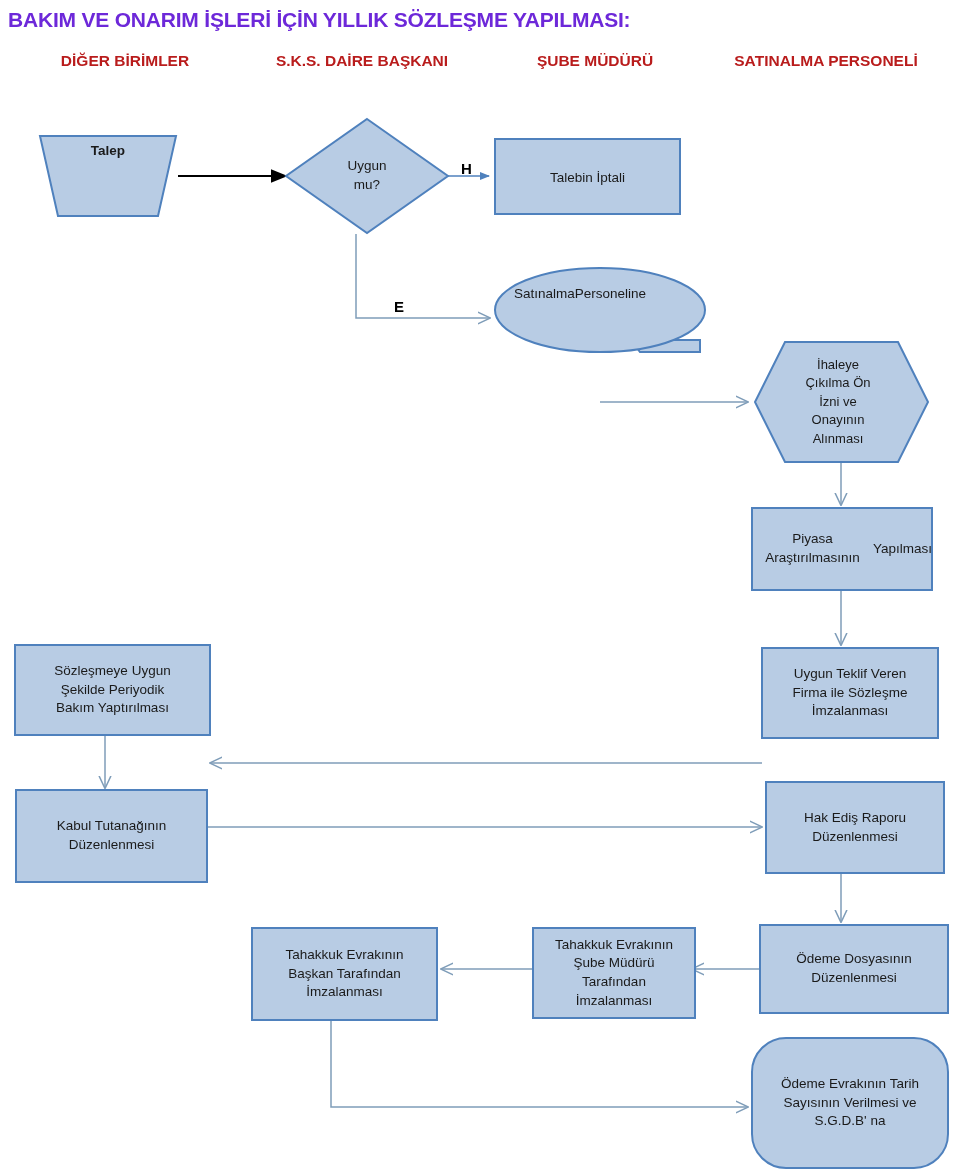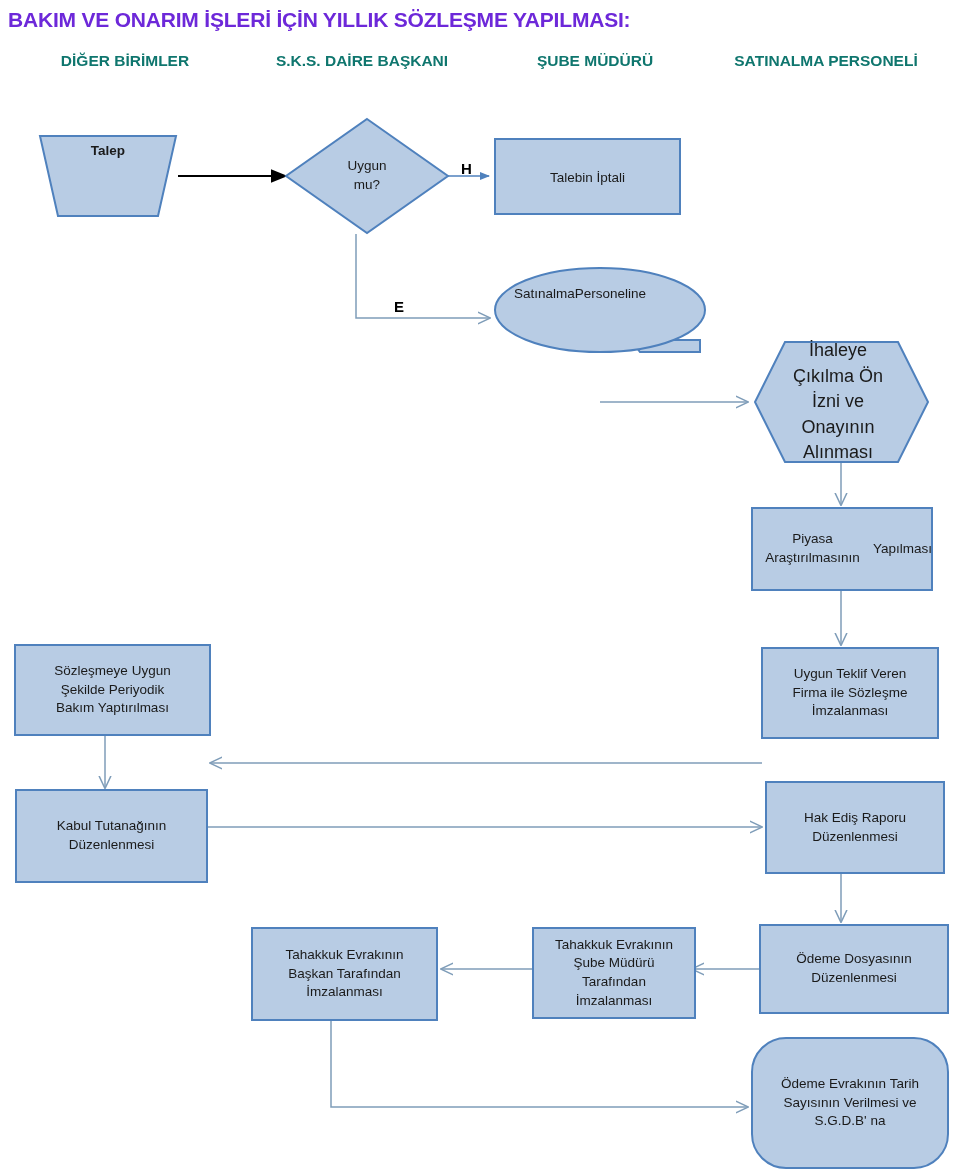--- a/index.html
+++ b/index.html
@@ -28,21 +28,21 @@
     font-weight: bold;
     color: #6d28d9;
     letter-spacing: -0.2px;
     white-space: nowrap;
   }
   .lane-header {
     position: absolute;
     top: 52px;
     font-size: 15.5px;
     font-weight: bold;
-    color: #0f766e;
+    color: #b91c1c;
     text-align: center;
     white-space: nowrap;
   }
   #lane-0 { left: 10px;  width: 230px; }
   #lane-1 { left: 232px; width: 260px; }
   #lane-2 { left: 490px; width: 210px; }
   #lane-3 { left: 700px; width: 252px; }
 
   
   #wires {
@@ -167,21 +167,21 @@
     <span>mu?</span>
   </div>
 
   <div class="node-text" style="left:495px; top:139px; width:185px; height:79px;text-align:right;">Talebin İptali</div>
 
   <div class="node-text" style="left:505px; top:285px; width:150px; height:52px; align-items:flex-start;">
     <span>Satınalma</span>
     <span>Personeline</span>
   </div>
 
-  <div class="node-text" style="left:768px; top:352px; width:140px; height:100px; flex-direction:column; font-size:18px; line-height:1.42;">
+  <div class="node-text" style="left:768px; top:352px; width:140px; height:100px; flex-direction:column; font-size:13px; line-height:1.42;">
     <span>İhaleye</span>
     <span>Çıkılma Ön</span>
     <span>İzni ve</span>
     <span>Onayının</span>
     <span>Alınması</span>
   </div>
 
   <div class="node-text" style="left:752px; top:508px; width:180px; height:82px; flex-direction:row;">
     <span>Piyasa Araştırılmasının</span>
     <span>Yapılması</span>

